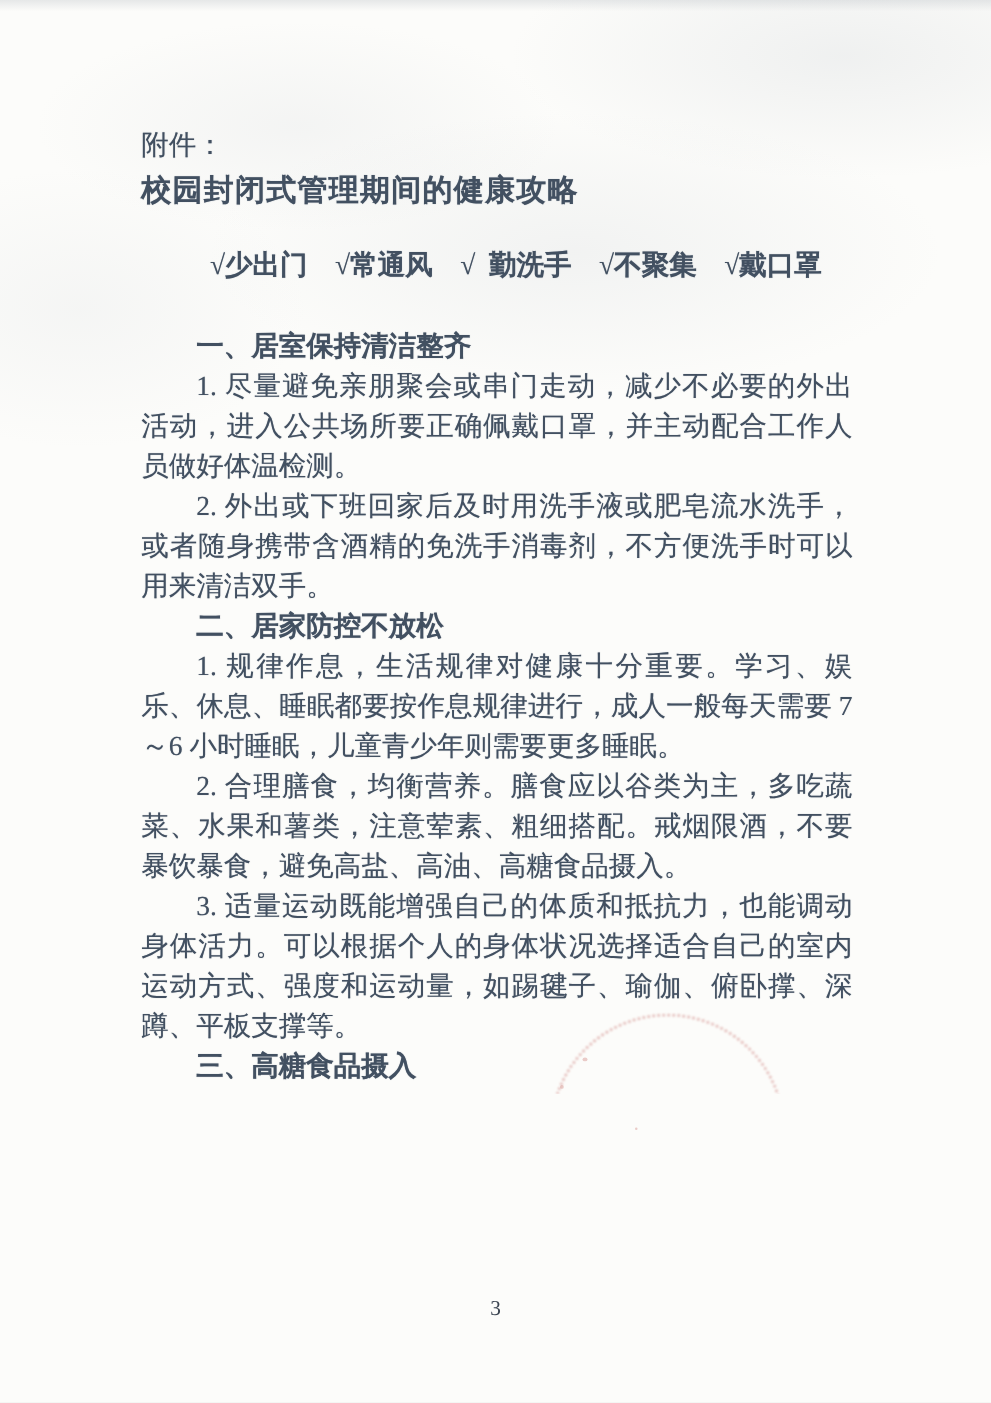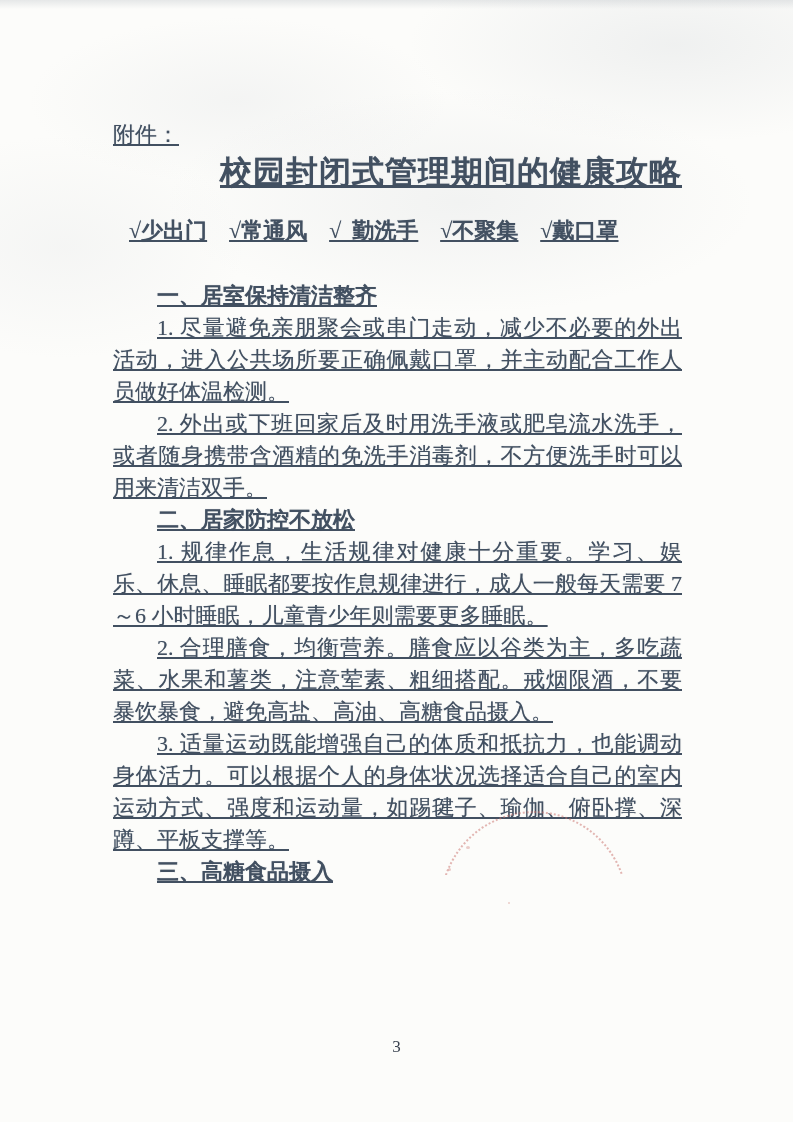--- a/index.html
+++ b/index.html
@@ -16,39 +16,38 @@
       linear-gradient(180deg, rgba(178,184,190,0.30) 0px, rgba(178,184,190,0.0) 9px),
       radial-gradient(ellipse 420px 160px at 58% 18%, rgba(188,194,200,0.16), transparent 70%),
       radial-gradient(ellipse 380px 140px at 85% 4%, rgba(188,194,200,0.20), transparent 70%),
       radial-gradient(ellipse 260px 160px at 8% 22%, rgba(192,197,203,0.12), transparent 70%),
       radial-gradient(ellipse 300px 120px at 30% 9%, rgba(192,197,203,0.14), transparent 70%),
       var(--page-bg, #fcfcfa);
     color: var(--text, #425061);
   }
   .content {
     position: absolute;
-    left: 113px; top: 119px;
+    left: 113px; top: 100px;
     width: 569px;
     font-size: 22px;
     line-height: 32px;
     text-shadow: 0 0 0.7px rgba(66, 80, 100, 0.55);
-    text-decoration: underline;
   }
   .attachment { font-size: 22px; }
   .doc-title {
     margin-top: 4px;
-    text-align: right;
+    text-align: left;
     font-weight: bold;
-    font-size: 32px;
+    font-size: 24px;
     line-height: 34px;
     letter-spacing: 1px;
   }
   .checklist {
     margin-top: 26px;
-    margin-left: 16px;
+    margin-left: 55px;
     display: flex;
     gap: 22px;
     font-weight: bold;
   }
   .checklist span { white-space: pre; }
   .section-heading {
     font-weight: bold;
     text-indent: 44px;
     margin: 0;
   }

